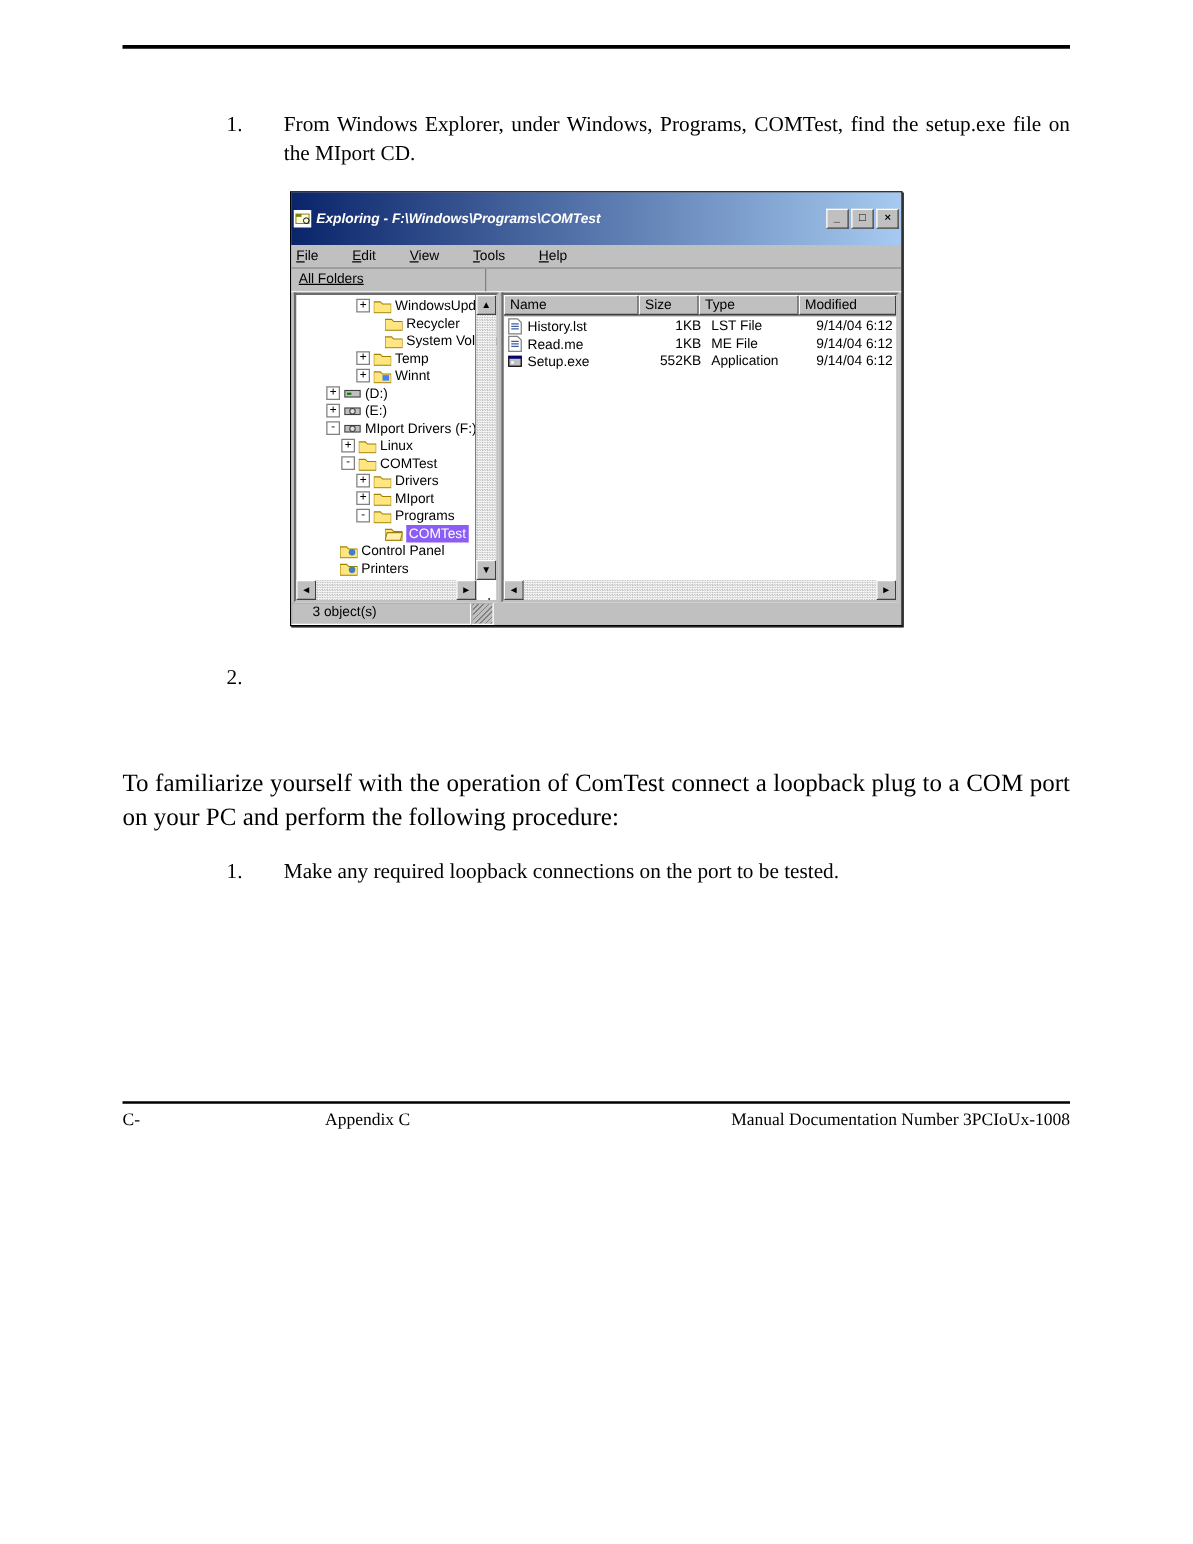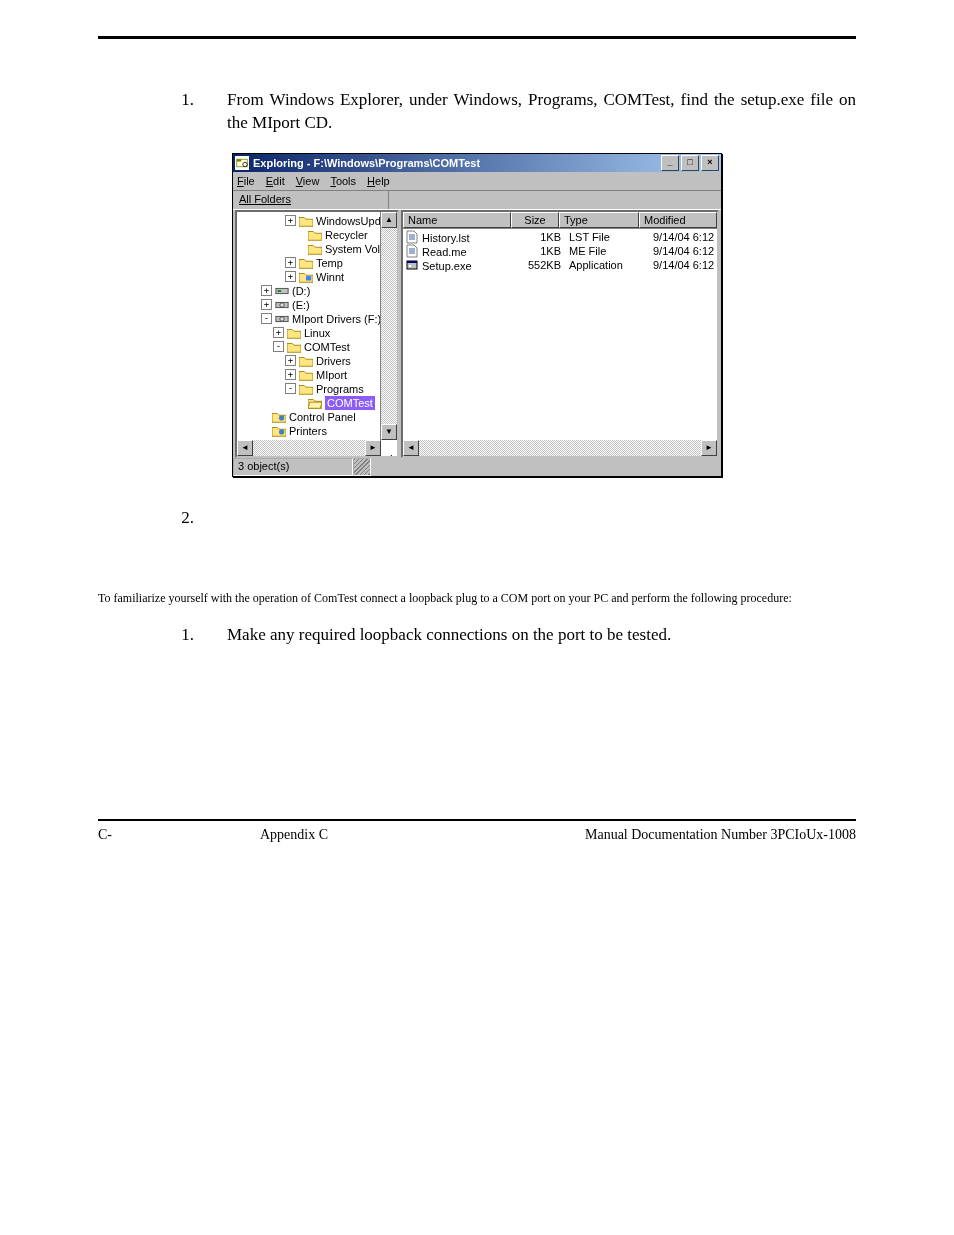--- a/index.html
+++ b/index.html
@@ -2,32 +2,32 @@
 <html><head>
 <meta charset="utf-8">
 <style>
   body{margin:0;background:#fff;font-family:"Times New Roman",serif;}
   .page{width:954px;height:1235px;margin:0 auto;position:relative;box-sizing:border-box;padding:36px 98px 0 98px;}
   .rule{border-top:3px solid #000;margin:0 0 50px 0;}
   .rule-bottom{border-top:2px solid #000;margin-top:24px;}
   .step{display:flex;font-size:17px;line-height:1.35;margin:0 0 18px 0;padding-left:70px;}
   .step .num{width:26px;flex:0 0 26px;text-align:right;margin-right:10px;}
   .step .txt{flex:1;text-align:justify;margin-left:23px;}
-  .para{font-size:12px;line-height:1.35;text-align:justify;margin:60px 0 18px 0;}
+  .para{font-size:20px;line-height:1.35;text-align:justify;margin:60px 0 18px 0;}
   .footer{display:flex;justify-content:space-between;font-size:14px;margin-top:6px;}
   .footer .mid{position:absolute;left:260px;}
 
   
   .win{width:488px;margin:8px auto 30px auto;font-family:Tahoma,"MS Sans Serif",sans-serif;font-size:11px;border:1px solid #000;box-shadow:1px 1px 0 #000;background:#c0c0c0;}
-  .titlebar{background:linear-gradient(to right,#0a246a,#a6caf0);color:#fff;height:18px;display:flex;align-items:center;padding:0 2px;font-weight:bold;font-size:11px;}
+  .titlebar{background:linear-gradient(to right,#0a246a,#a6caf0);color:#fff;height:18px;display:flex;align-items:center;padding:12px 2px;font-weight:bold;font-size:11px;font-style:italic;}
   .titlebar .ticon{width:14px;height:14px;background:#fff;margin-right:4px;display:inline-flex;align-items:center;justify-content:center;}
   .titlebar .ticon svg{width:12px;height:12px;}
   .titlebar .spacer{flex:1;}
   .titlebar .wbtn{width:16px;height:14px;background:#c0c0c0;border:1px solid #fff;border-right-color:#404040;border-bottom-color:#404040;margin-left:2px;color:#000;font-size:9px;font-family:Arial;display:flex;align-items:center;justify-content:center;line-height:1;font-weight:bold;}
-  .menubar{background:#c0c0c0;height:18px;display:flex;align-items:center;padding:0 4px;gap:11px;border-bottom:1px solid #808080;}
+  .menubar{background:#c0c0c0;height:18px;display:flex;align-items:center;padding:0 4px;gap:27px;border-bottom:1px solid #808080;}
   .menubar span{color:#000;}
   .menubar u{text-decoration:underline;}
   .toolbar{background:#c0c0c0;height:18px;display:flex;border-bottom:1px solid #fff;}
   .toolbar .lbl{padding:2px 6px;border-right:1px solid #808080;flex:0 0 156px;box-sizing:border-box;text-decoration:underline;}
   .toolbar .path{padding:2px 6px;flex:1;}
   .panes{display:flex;height:248px;background:#c0c0c0;}
   .pane{background:#fff;border:2px inset #c0c0c0;overflow:hidden;position:relative;}
   .pane.left{width:160px;margin:0 2px 0 2px;}
   .pane.right{flex:1;margin:0 2px 0 0;}
   .vsb{width:16px;background:#c0c0c0;border-left:1px solid #808080;position:absolute;right:0;top:0;bottom:16px;display:flex;flex-direction:column;}
@@ -41,32 +41,32 @@
   .tree .row{display:flex;align-items:center;height:14px;}
   .tree .exp{width:9px;height:9px;border:1px solid #808080;display:inline-flex;align-items:center;justify-content:center;font-size:9px;line-height:1;margin-right:3px;background:#fff;font-family:monospace;flex:0 0 auto;}
   .tree .noexp{width:11px;display:inline-block;flex:0 0 auto;}
   .tree .ind{display:inline-block;flex:0 0 auto;}
   .fold{width:14px;height:11px;display:inline-block;margin-right:3px;flex:0 0 auto;}
   .fold svg,.drv svg,.cdrom svg,.special svg{width:14px;height:12px;display:block;}
   .sel{background:#8b5cf6;color:#fff;padding:0 2px;}
   .listhdr{display:flex;background:#c0c0c0;height:16px;border-bottom:1px solid #808080;}
   .listhdr .col{border:1px solid #fff;border-right-color:#404040;border-bottom-color:#404040;padding:1px 4px;box-sizing:border-box;font-size:11px;}
   .listhdr .c1{flex:0 0 108px;}
-  .listhdr .c2{flex:0 0 48px;text-align:center;}
+  .listhdr .c2{flex:0 0 48px;text-align:left;}
   .listhdr .c3{flex:0 0 80px;}
   .listhdr .c4{flex:1;}
   .listbody{padding:1px 0;}
   .listbody .lrow{display:flex;height:14px;align-items:center;font-size:11px;}
   .lrow .c1{flex:0 0 108px;padding-left:2px;display:flex;align-items:flex-end;gap:3px;}
   .lrow .c2{flex:0 0 48px;text-align:right;padding-right:4px;}
   .lrow .c3{flex:0 0 80px;padding-left:4px;}
   .lrow .c4{flex:1;padding-left:4px;white-space:nowrap;overflow:hidden;}
   .ficon{width:14px;height:14px;display:inline-block;}
   .status{height:18px;background:#c0c0c0;display:flex;font-size:11px;}
-  .status .cell{border:1px inset #fff;padding:1px 4px;}
+  .status .cell{border:1px inset #fff;padding:1px 16px;}
   .status .s1{width:110px;}
   .status .s2{flex:1;}
   .status .grip{width:16px;border:1px inset #fff;background:repeating-linear-gradient(135deg,#808080 0 1px,transparent 1px 3px);}
 </style>
 </head>
 <body>
 
 <div class="page">
   <div class="rule"></div>
 

